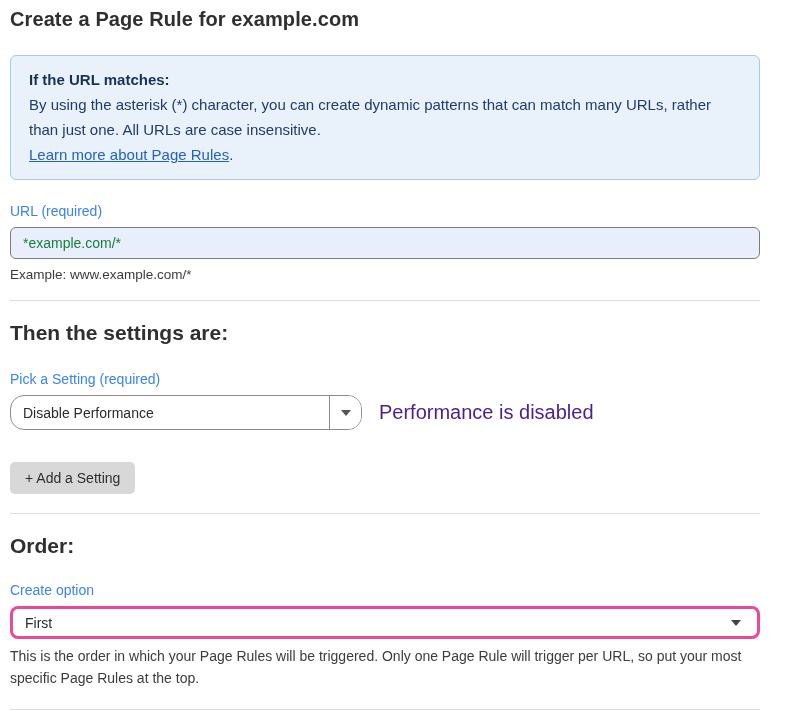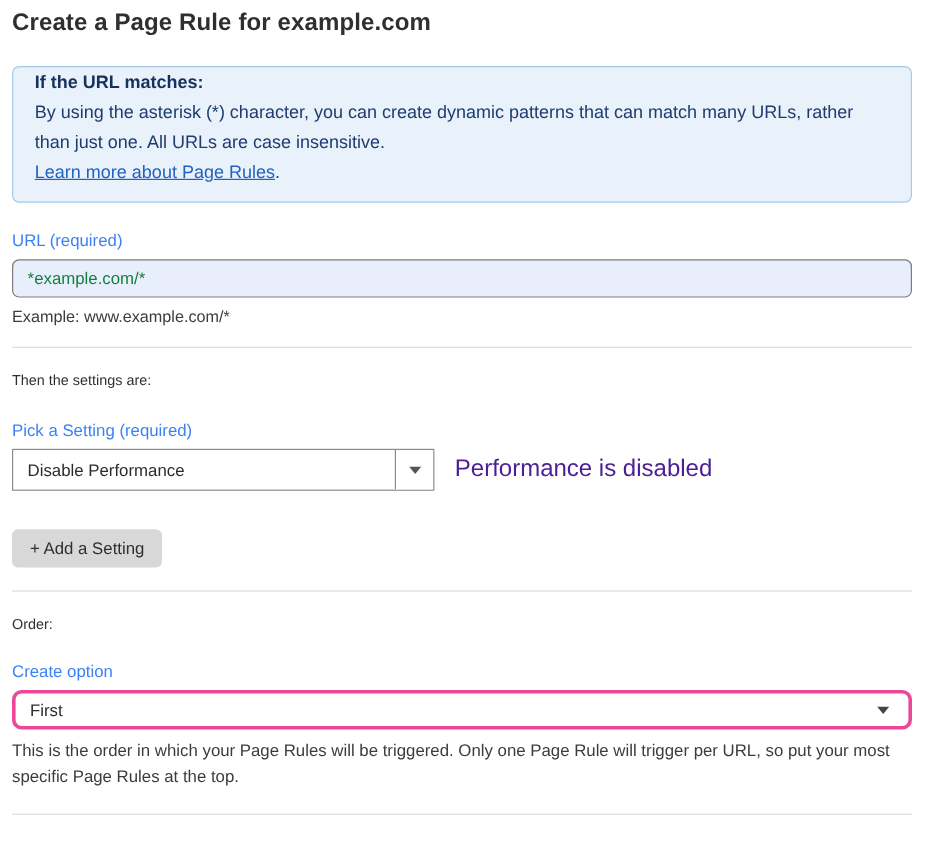--- a/index.html
+++ b/index.html
@@ -20,21 +20,21 @@
     font-size: 20px;
     font-weight: bold;
     color: #2f2f2f;
     letter-spacing: 0.1px;
   }
   .info-box {
     margin-top: 24px;
     background: #e9f1fb;
     border: 1px solid #a6cbe9;
     border-radius: 6px;
-    padding: 0 18px 12px 18px;
+    padding: 11px 18px 12px 18px;
     color: #1e3c6e;
     font-size: 15px;
     line-height: 25px;
   }
   .info-box .info-heading {
     font-weight: bold;
     color: #16325c;
   }
   .info-box a.info-link {
     color: #2362c1;
@@ -66,37 +66,37 @@
     color: #3c3c3c;
   }
   .divider {
     margin-top: 18px;
     border: none;
     border-top: 1px solid #dcdcdc;
     height: 0;
   }
   .section-heading {
     margin-top: 20px;
-    font-size: 12px;
-    font-weight: normal;
+    font-size: 21px;
+    font-weight: bold;
     color: #2f2f2f;
   }
   .picker-label { margin-top: 26px; }
   .setting-row {
     margin-top: 8px;
     display: flex;
     align-items: center;
   }
   .select-box {
     display: flex;
     align-items: stretch;
     width: 352px;
     height: 35px;
     border: 1px solid #8c8c8c;
-    border-radius: 0;
+    border-radius: 14px;
     background: #ffffff;
     cursor: pointer;
     overflow: hidden;
   }
   .select-box .select-value {
     flex: 1;
     display: flex;
     align-items: center;
     padding-left: 12px;
     font-size: 14px;

